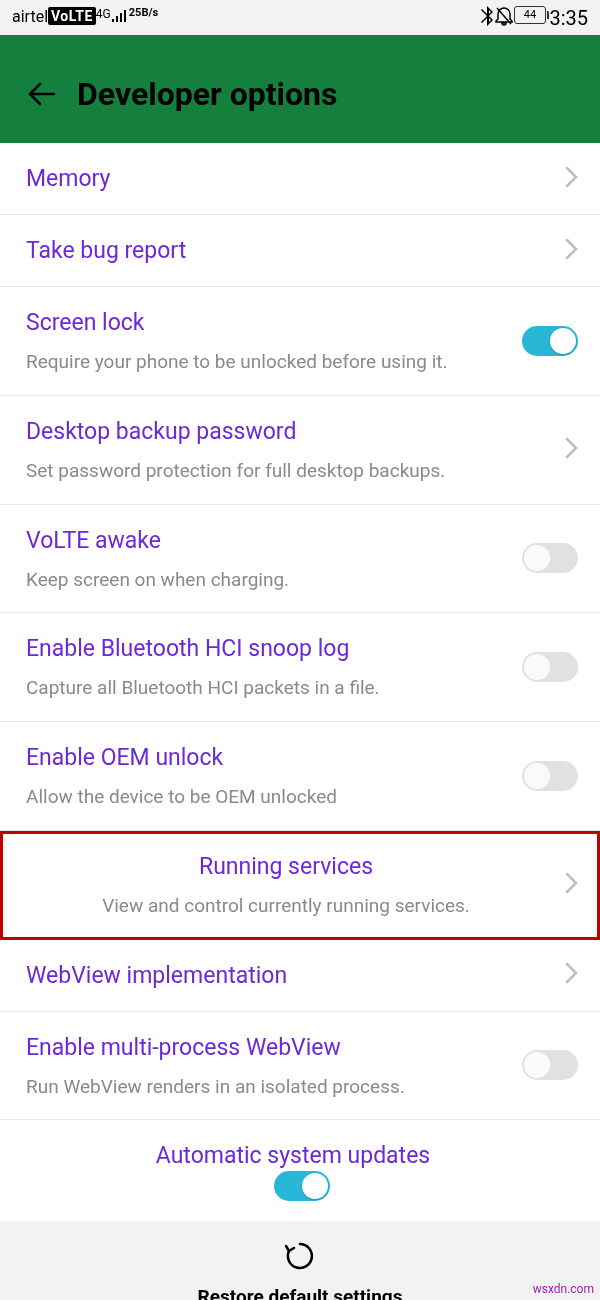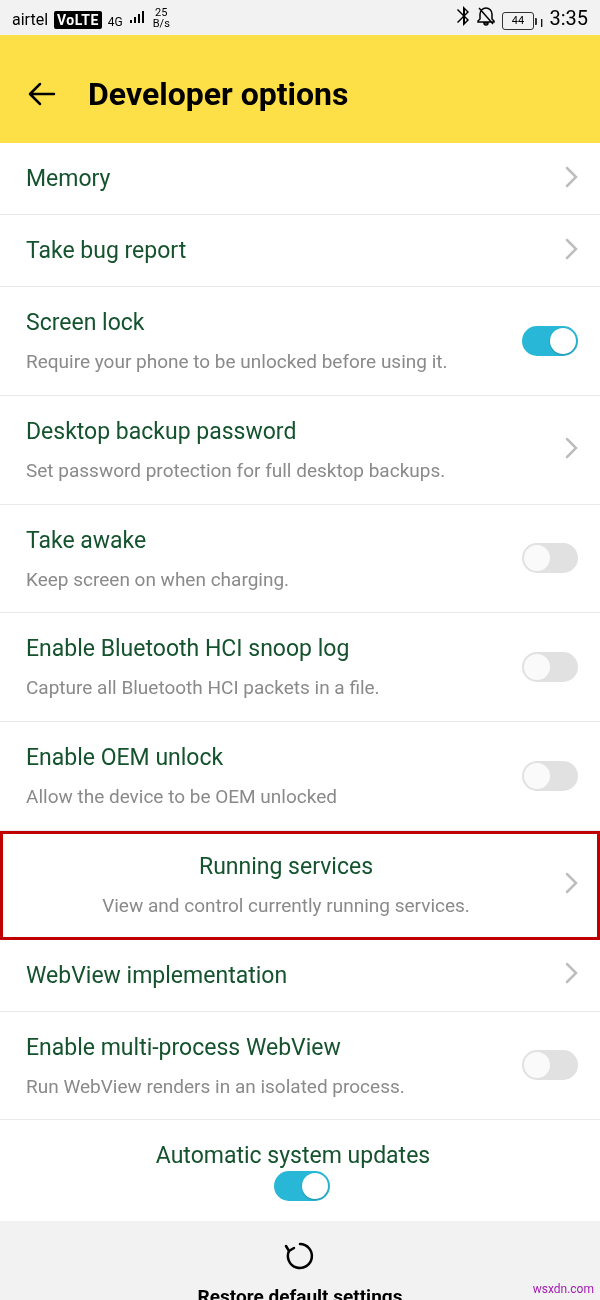--- a/index.html
+++ b/index.html
@@ -16,55 +16,55 @@
   .status-bar {
     height: 35px;
     display: flex;
     justify-content: space-between;
     align-items: center;
     padding: 0 12px;
     font-size: 18px;
     color: #000;
     background: #f2f2f2;
   }
-  .status-left, .status-right { display: flex; align-items: flex-end; gap: 6px; }
+  .status-left, .status-right { display: flex; align-items: flex-start; }
   .status-left .carrier { font-size: 16px; }
   .volte {
     background: #000; color: #fff; font-size: 14px; font-weight: bold;
     padding: 1px 3px; border-radius: 2px; letter-spacing: 0.5px;
   }
-  .net-sub { font-size: 11px; line-height: 1; display: flex; flex-direction: column; align-items: center; }
+  .net-sub { font-size: 11px; line-height: 1; display: flex; flex-direction: row; align-items: center; font-weight: bold; }
   .signal { display: inline-block; }
   .batt-box {
     border: 1.5px solid #333; border-radius: 3px; width: 32px; height: 18px;
     font-size: 11px; display: inline-flex; align-items: center; justify-content: center;
     position: relative;
   }
   .batt-box::after {
     content: ''; position: absolute; right: -4px; top: 5px; width: 2px; height: 7px;
     background: #333; border-radius: 0 1px 1px 0;
   }
   
   .header {
-    display: flex; align-items: center; gap: 28px;
+    display: flex; align-items: center; gap: 17px;
     padding: 40px 20px 30px 24px;
-    background: #fde047;
+    background: #15803d;
   }
   .header .title { font-size: 32px; font-weight: 700; }
   .back-arrow { width: 36px; height: 36px; display:flex; align-items:center; justify-content:center; }
   
   .list { background: #fff; }
   .row {
     display: flex; align-items: center; justify-content: space-between;
     padding: 20px 22px 20px 26px;
     border-bottom: 1px solid #e9e9e9;
   }
   .row:last-child { border-bottom: none; flex-direction: column; }
   .row-text { flex: 1; padding-right: 18px; }
-  .row-title { font-size: 23px; font-weight: 400; color: #14532d; line-height: 1.35; }
+  .row-title { font-size: 23px; font-weight: 400; color: #6d28d9; line-height: 1.35; }
   .row-sub { font-size: 19px; color: #8a8a8a; margin-top: 12px; line-height: 1.3; }
   .chev { color: #bdbdbd; flex-shrink: 0; }
   
   .toggle {
     width: 56px; height: 30px; border-radius: 15px; position: relative; flex-shrink: 0;
   }
   .toggle .knob {
     position: absolute; width: 26px; height: 26px; border-radius: 50%;
     background: #fff; top: 2px;
   }
@@ -175,21 +175,21 @@
     </div>
     <span class="chev">
       <svg width="14" height="24" viewBox="0 0 14 24">
           <path d="M3 3l9 9-9 9" stroke="#bdbdbd" stroke-width="2.5" fill="none" stroke-linecap="round"></path>
         </svg>
     </span>
   </div>
 
   <div class="row">
     <div class="row-text">
-      <div class="row-title">Take awake</div>
+      <div class="row-title">VoLTE awake</div>
       <div class="row-sub">Keep screen on when charging.</div>
     </div>
     <div class="toggle off">
         <div class="knob"></div>
       </div>
   </div>
 
   <div class="row">
     <div class="row-text">
       <div class="row-title">Enable Bluetooth HCI snoop log</div>

